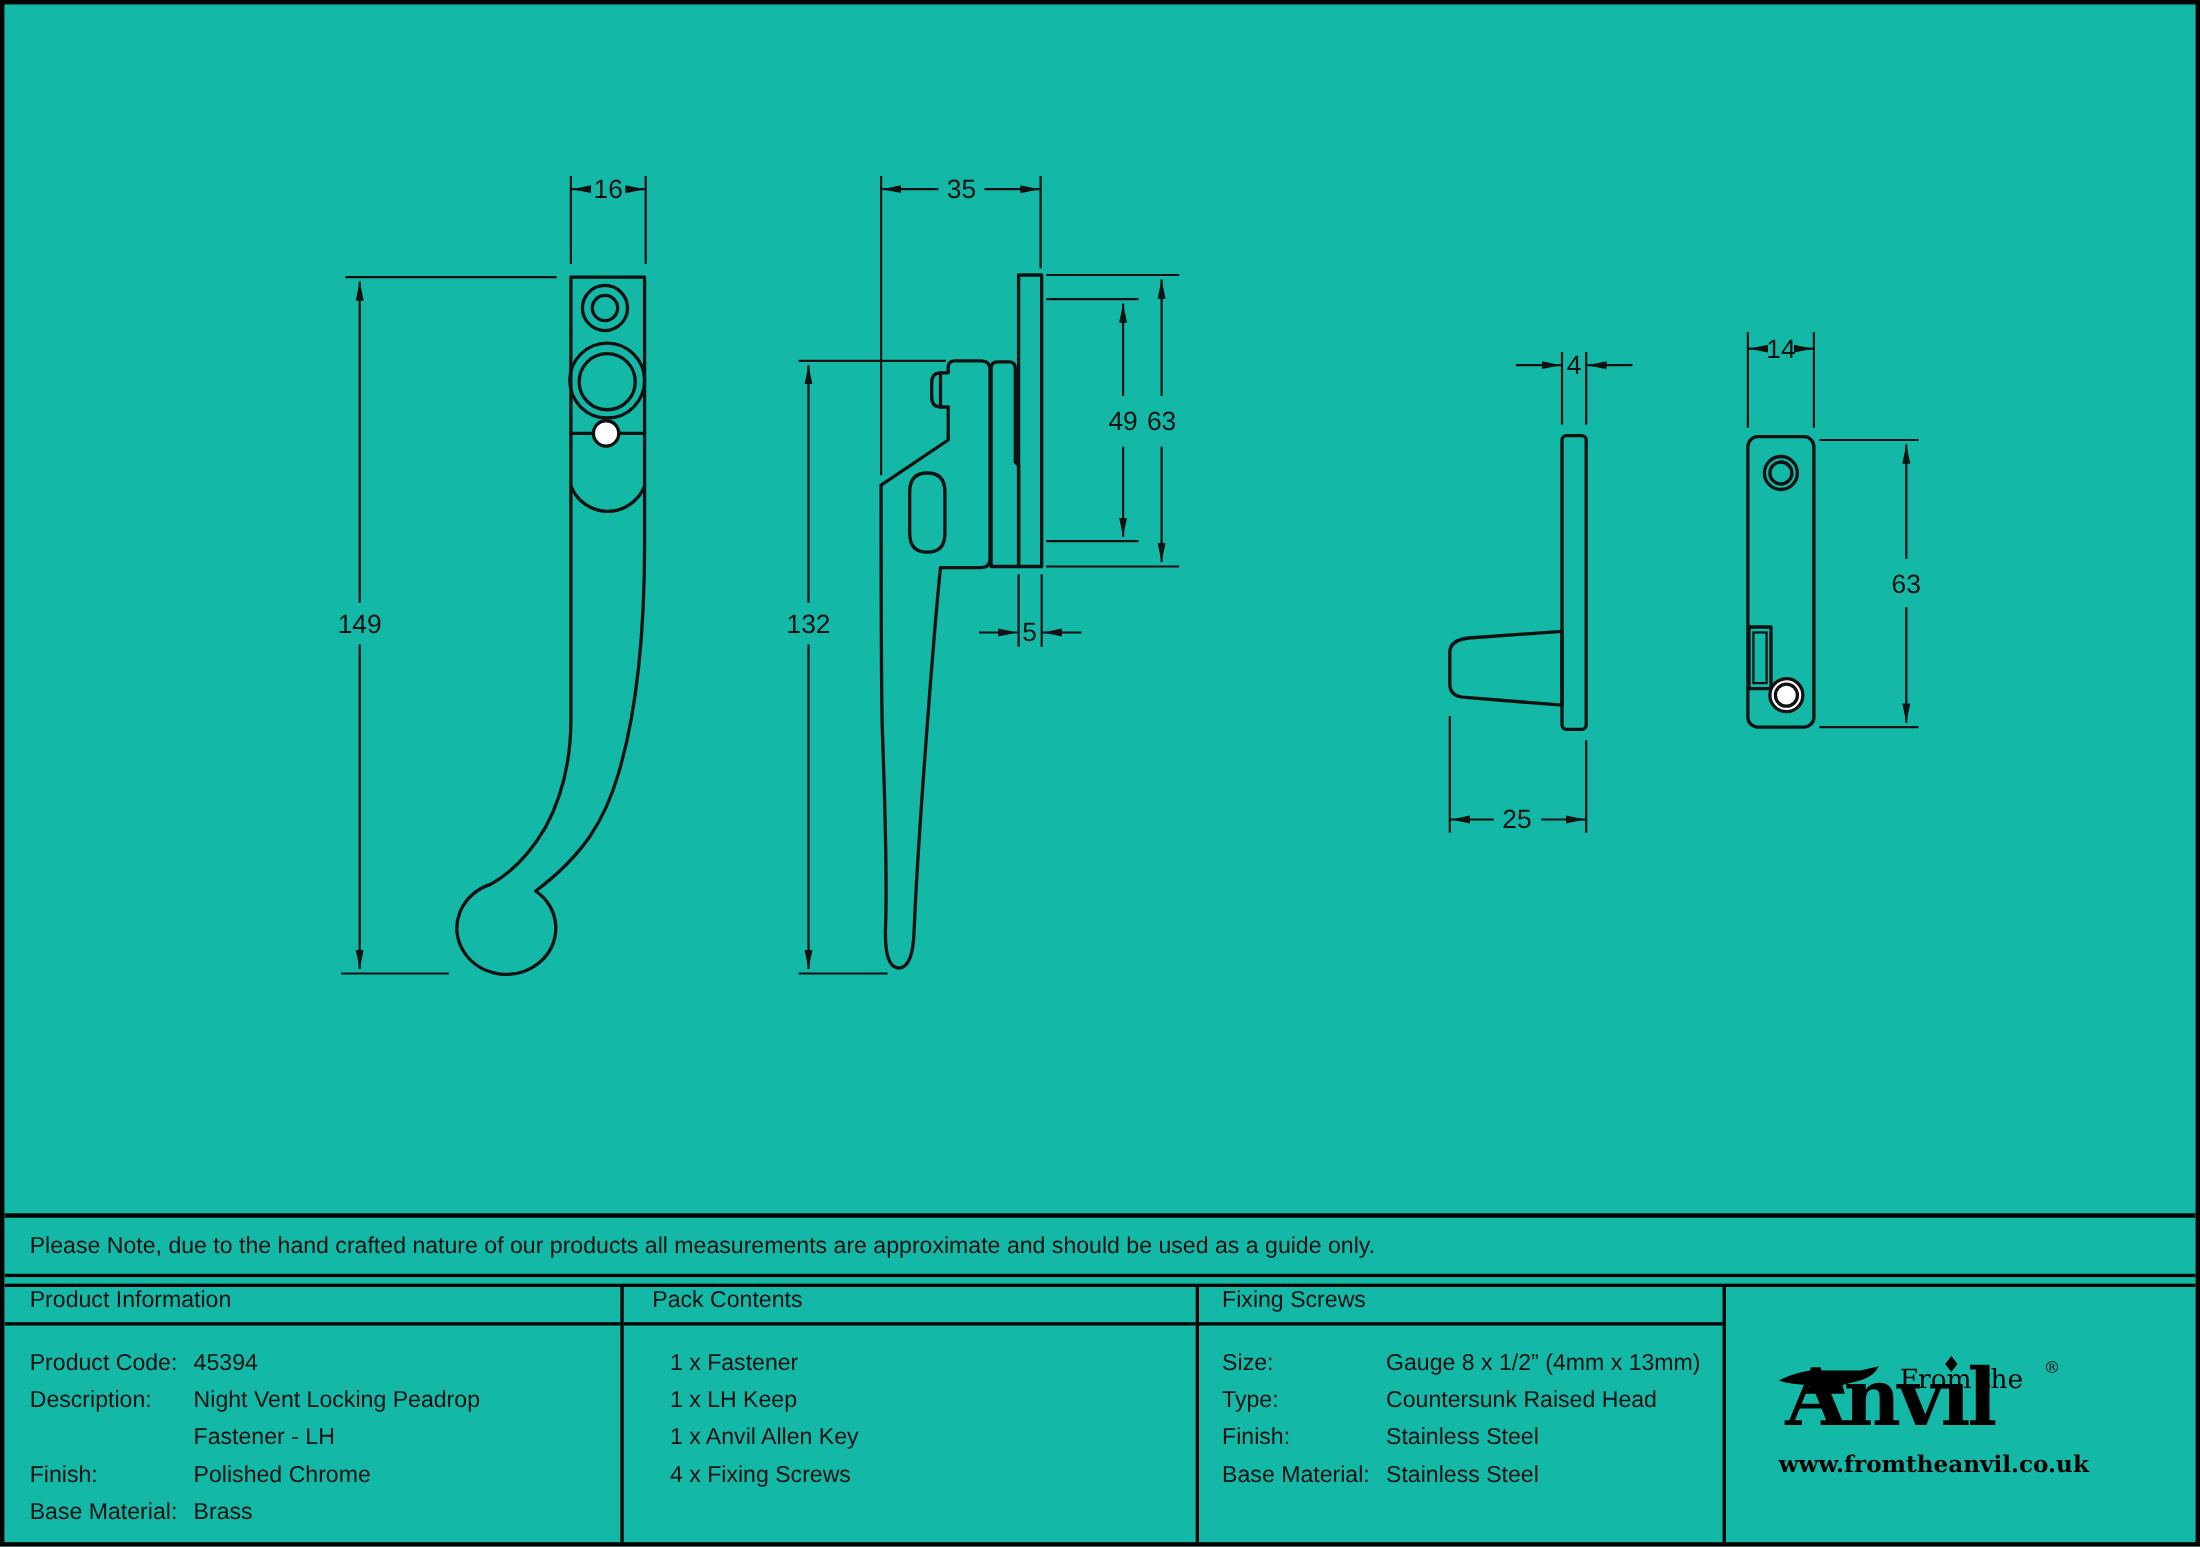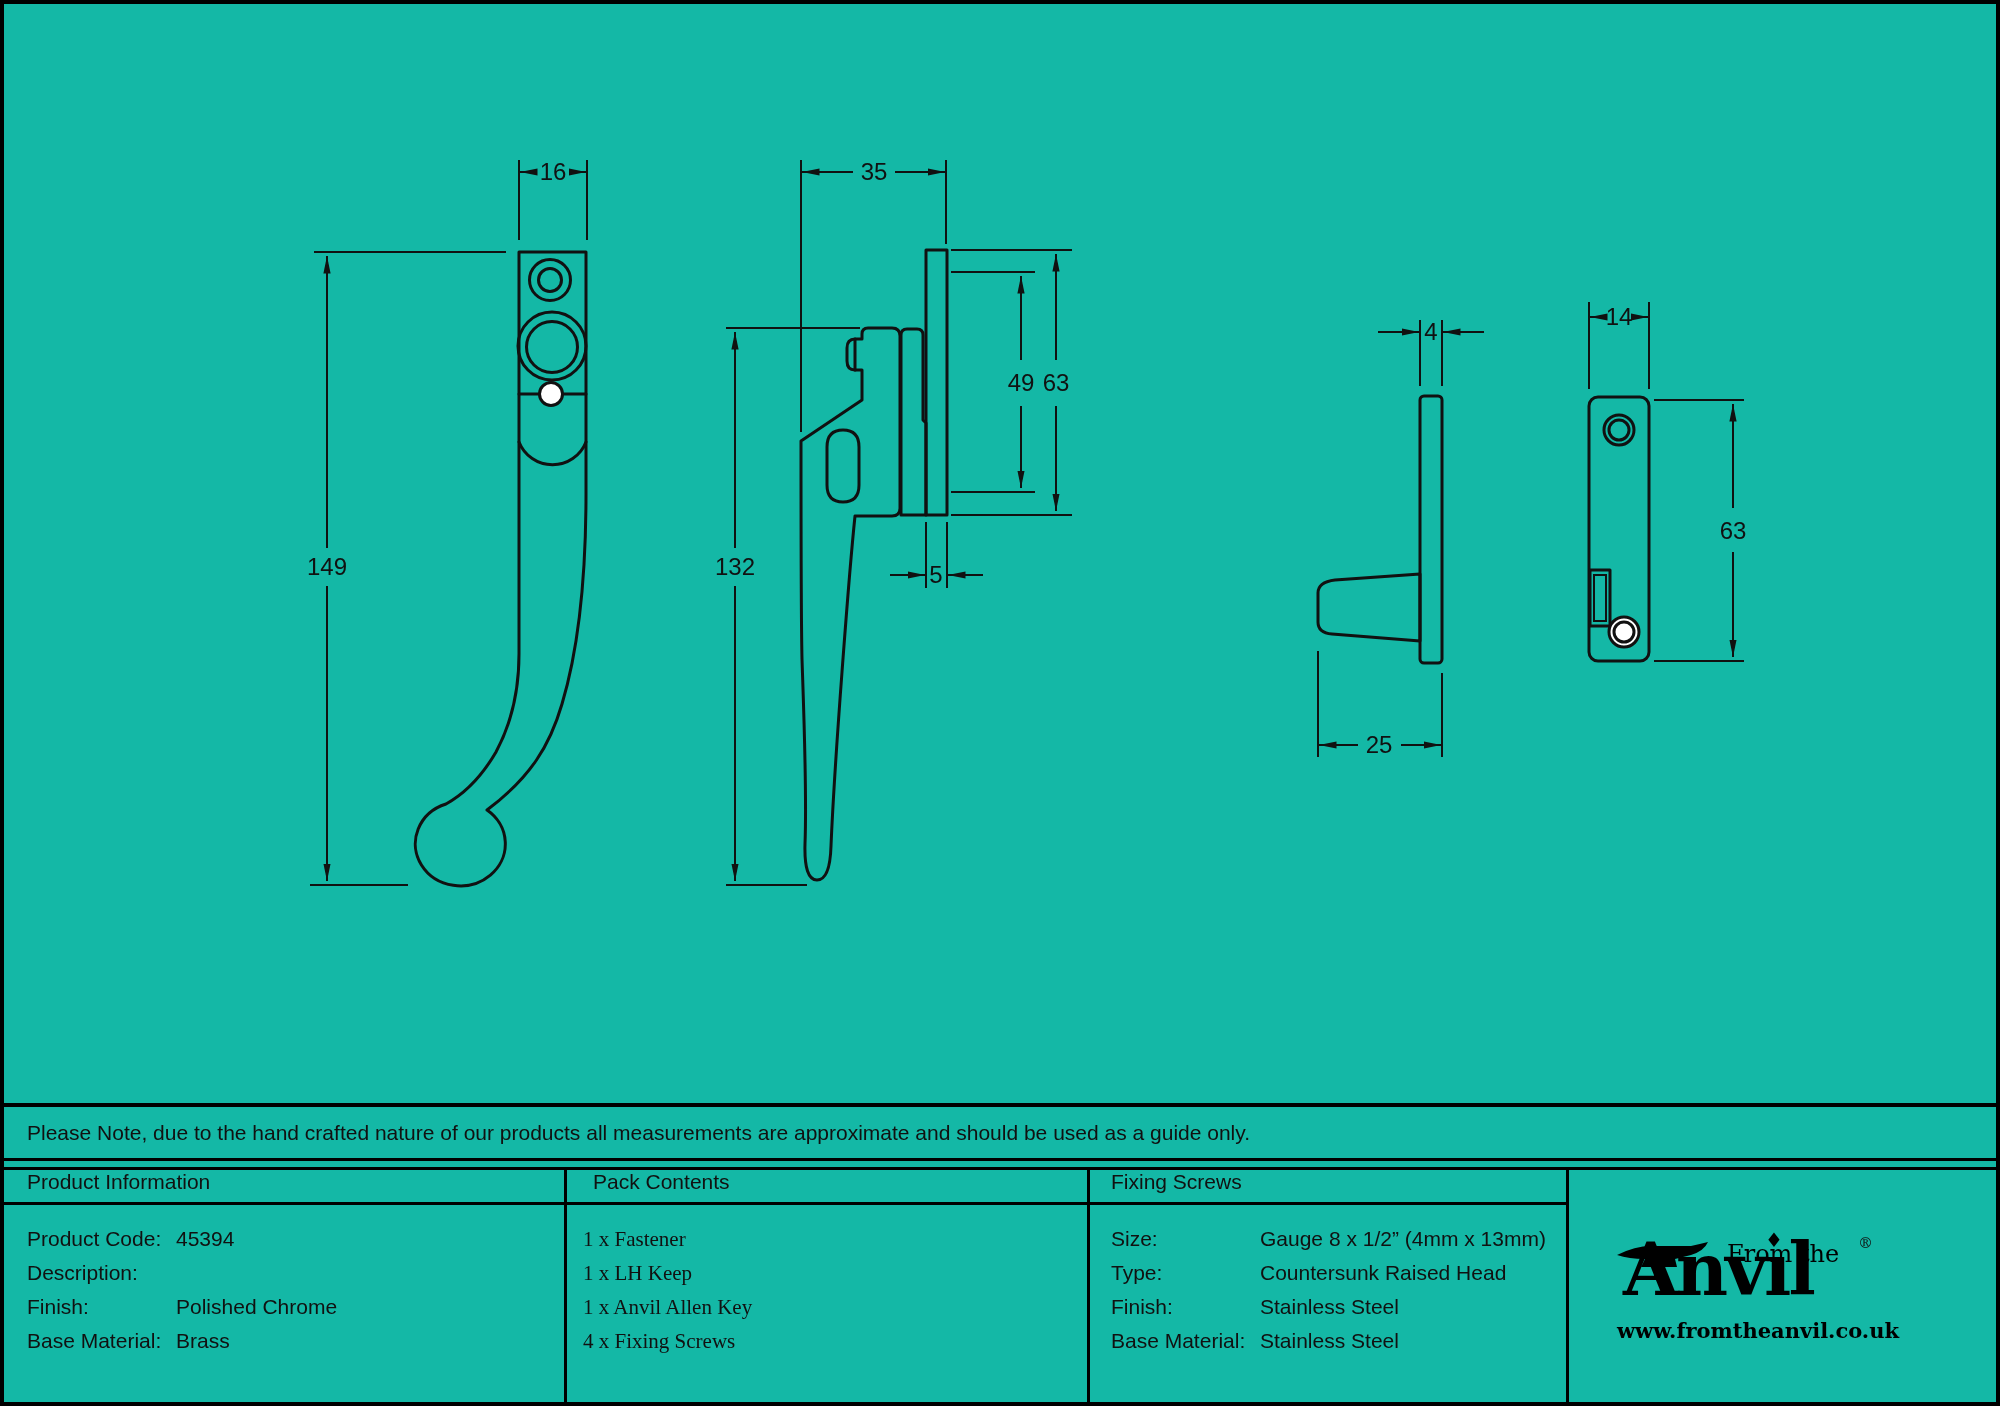--- a/index.html
+++ b/index.html
@@ -33,21 +33,21 @@
   .col-4{flex:1;position:relative;}
   .col-head{height:35px;border-bottom:3px solid #000;display:flex;font-size:21px;}
   .col-1 .col-head{padding-left:23px;}
   .col-2 .col-head{padding-left:26px;}
   .col-3 .col-head{padding-left:21px;}
   .col-body{padding-top:17px;font-size:21px;line-height:34px;}
   .kv{display:flex;}
   .col-1 .kv .k{width:172px;padding-left:23px;flex:none;}
   .col-3 .kv .k{width:170px;padding-left:21px;flex:none;}
   .kv .v{white-space:pre-line;}
-  .col-2 .col-body{padding-left:16px;font-family:Liberation Serif, serif;}
+  .col-2 .col-body{padding-left:42px;}
   
   #logo{position:absolute;left:48px;top:64px;width:252px;height:130px;}
   #logo .anvil-glyph{position:absolute;left:0;top:8px;width:92px;height:27px;}
   #logo .from-the{position:absolute;left:110px;top:6px;font-family:"DejaVu Serif","Liberation Serif",serif;font-size:24px;color:#000;}
   #logo .brand{position:absolute;left:6px;top:-14px;font-family:"DejaVu Serif","Liberation Serif",serif;
     font-weight:700;font-size:72px;line-height:1.4;color:#000;letter-spacing:-3px;white-space:nowrap;}
   #logo .il-wrap{position:relative;}
   #logo .diamond{position:absolute;left:1px;top:-1px;font-size:20px;letter-spacing:0;}
   #logo .reg{position:absolute;right:-4px;top:0px;font-size:15px;font-family:"DejaVu Serif",serif;font-weight:400;letter-spacing:0;}
   #logo .site{position:absolute;left:0;top:84px;width:100%;text-align:center;
@@ -210,20 +210,22 @@
       <div class="col-head">
         <span>Product Information</span>
       </div>
       <div class="col-body">
         <div class="kv">
           <span class="k">Product Code:</span>
           <span class="v">45394</span>
         </div>
         <div class="kv">
           <span class="k">Description:</span>
+          <span class="v">Night Vent Locking Peadrop
+Fastener - LH</span>
         </div>
         <div class="kv">
           <span class="k">Finish:</span>
           <span class="v">Polished Chrome</span>
         </div>
         <div class="kv">
           <span class="k">Base Material:</span>
           <span class="v">Brass</span>
         </div>
       </div>

